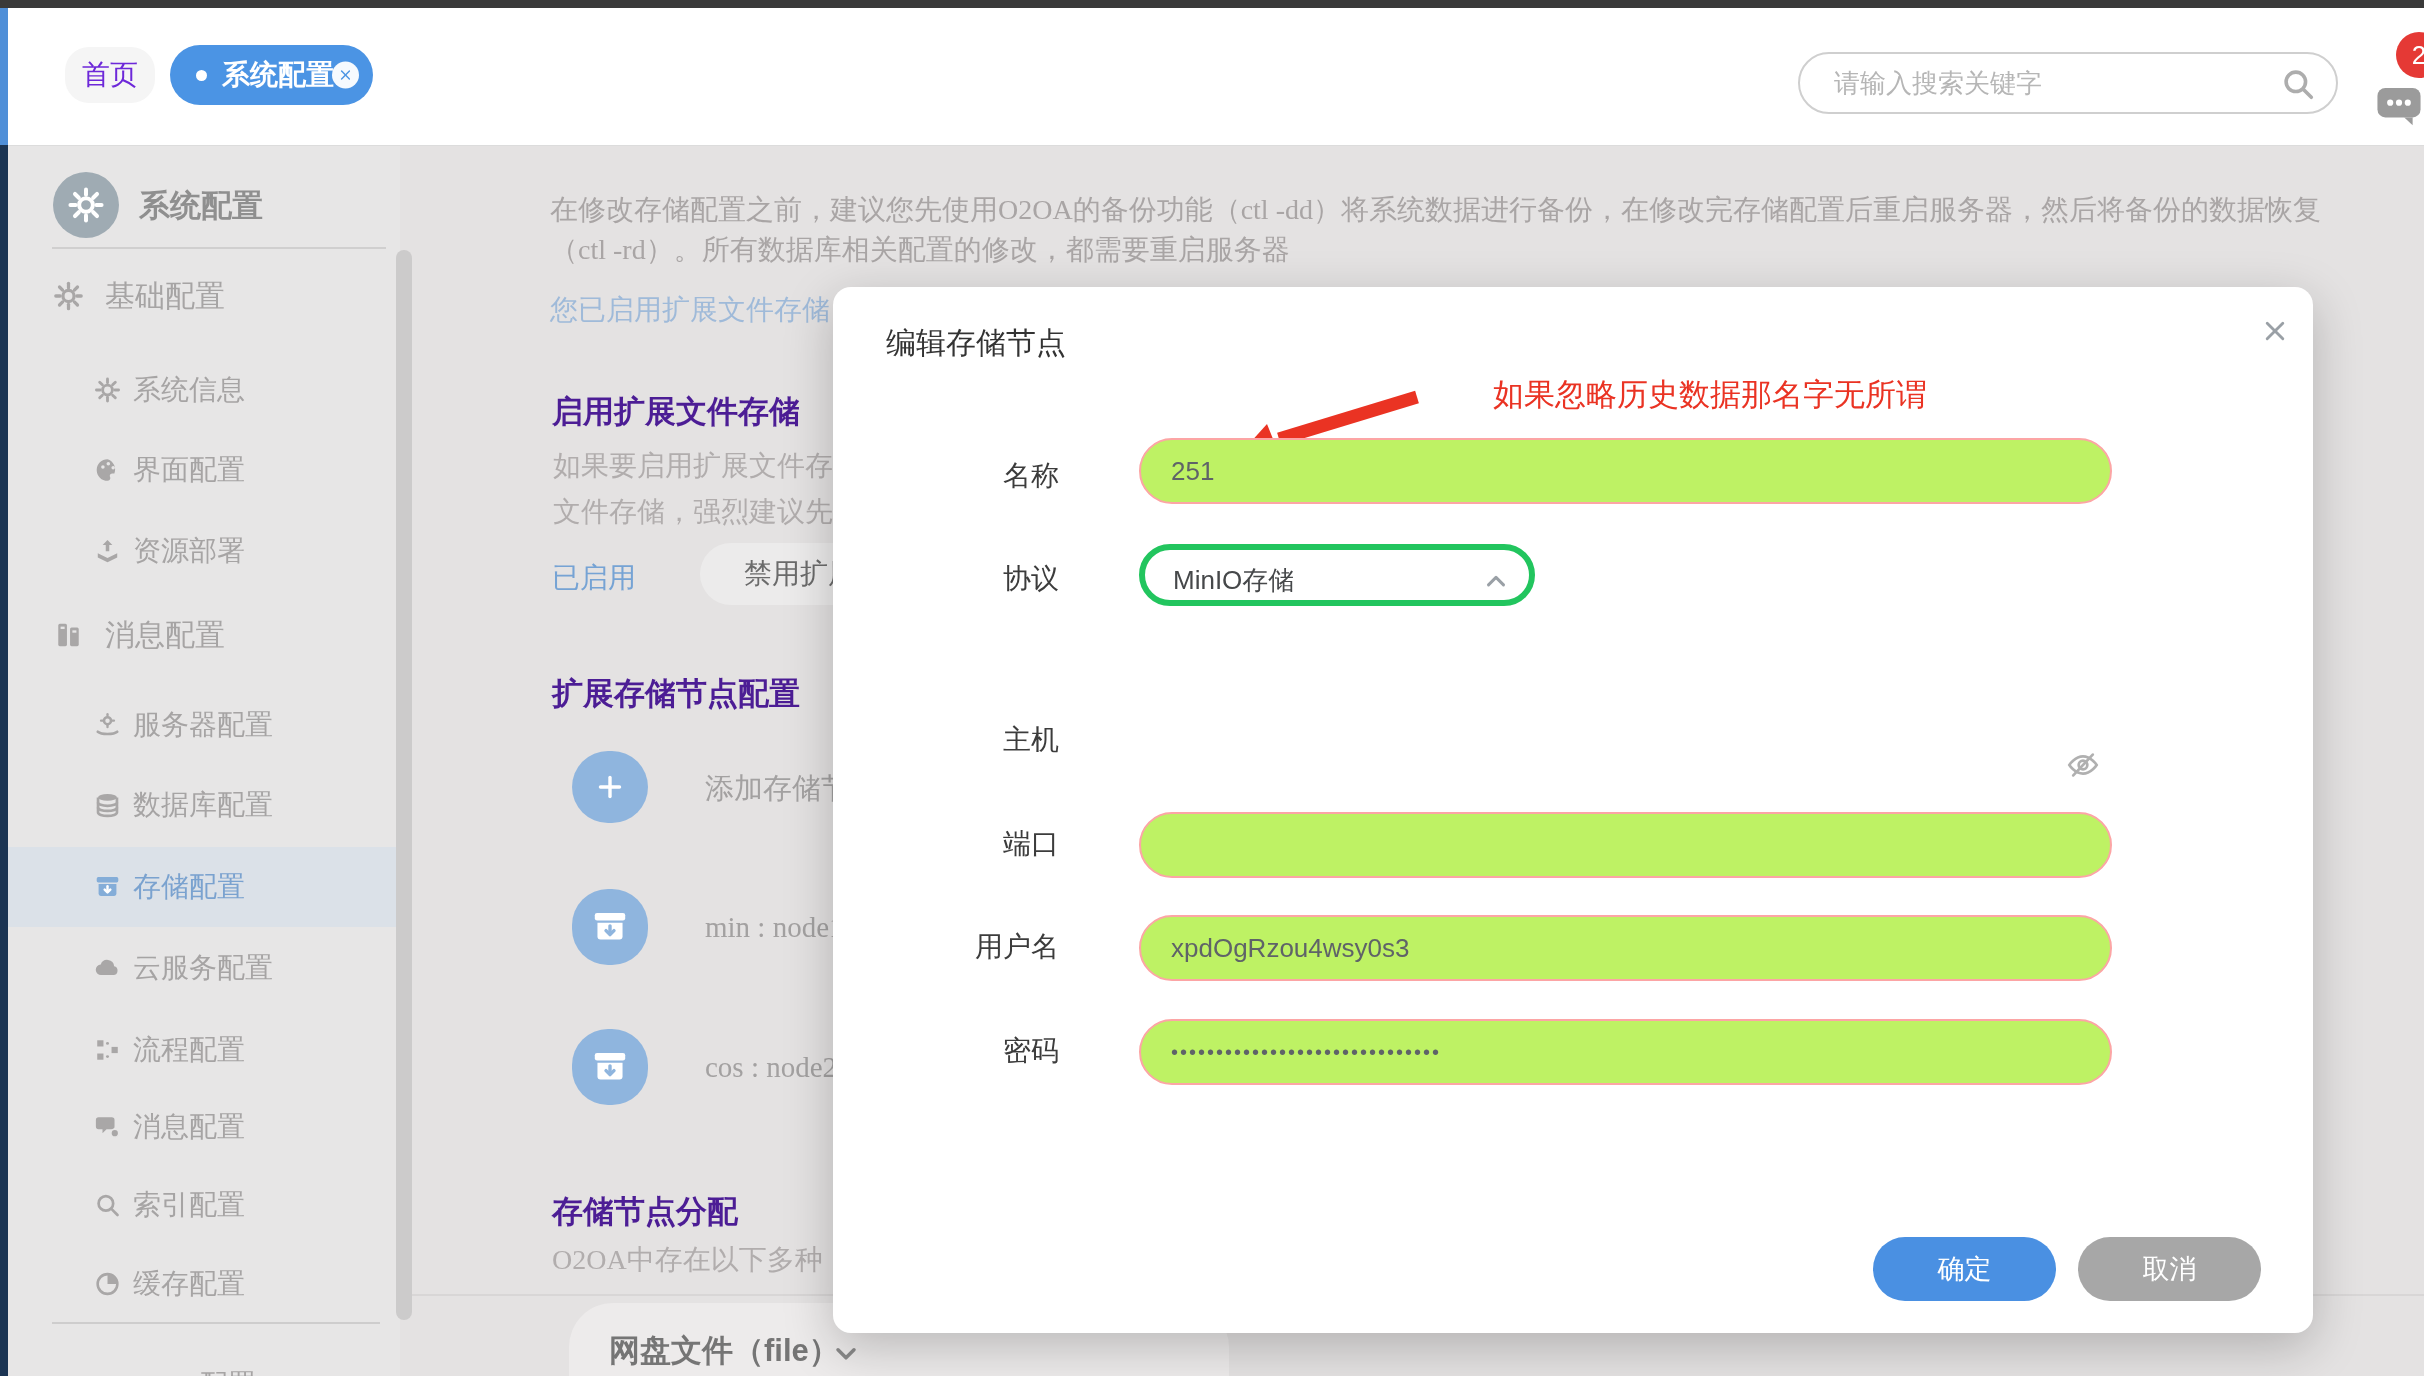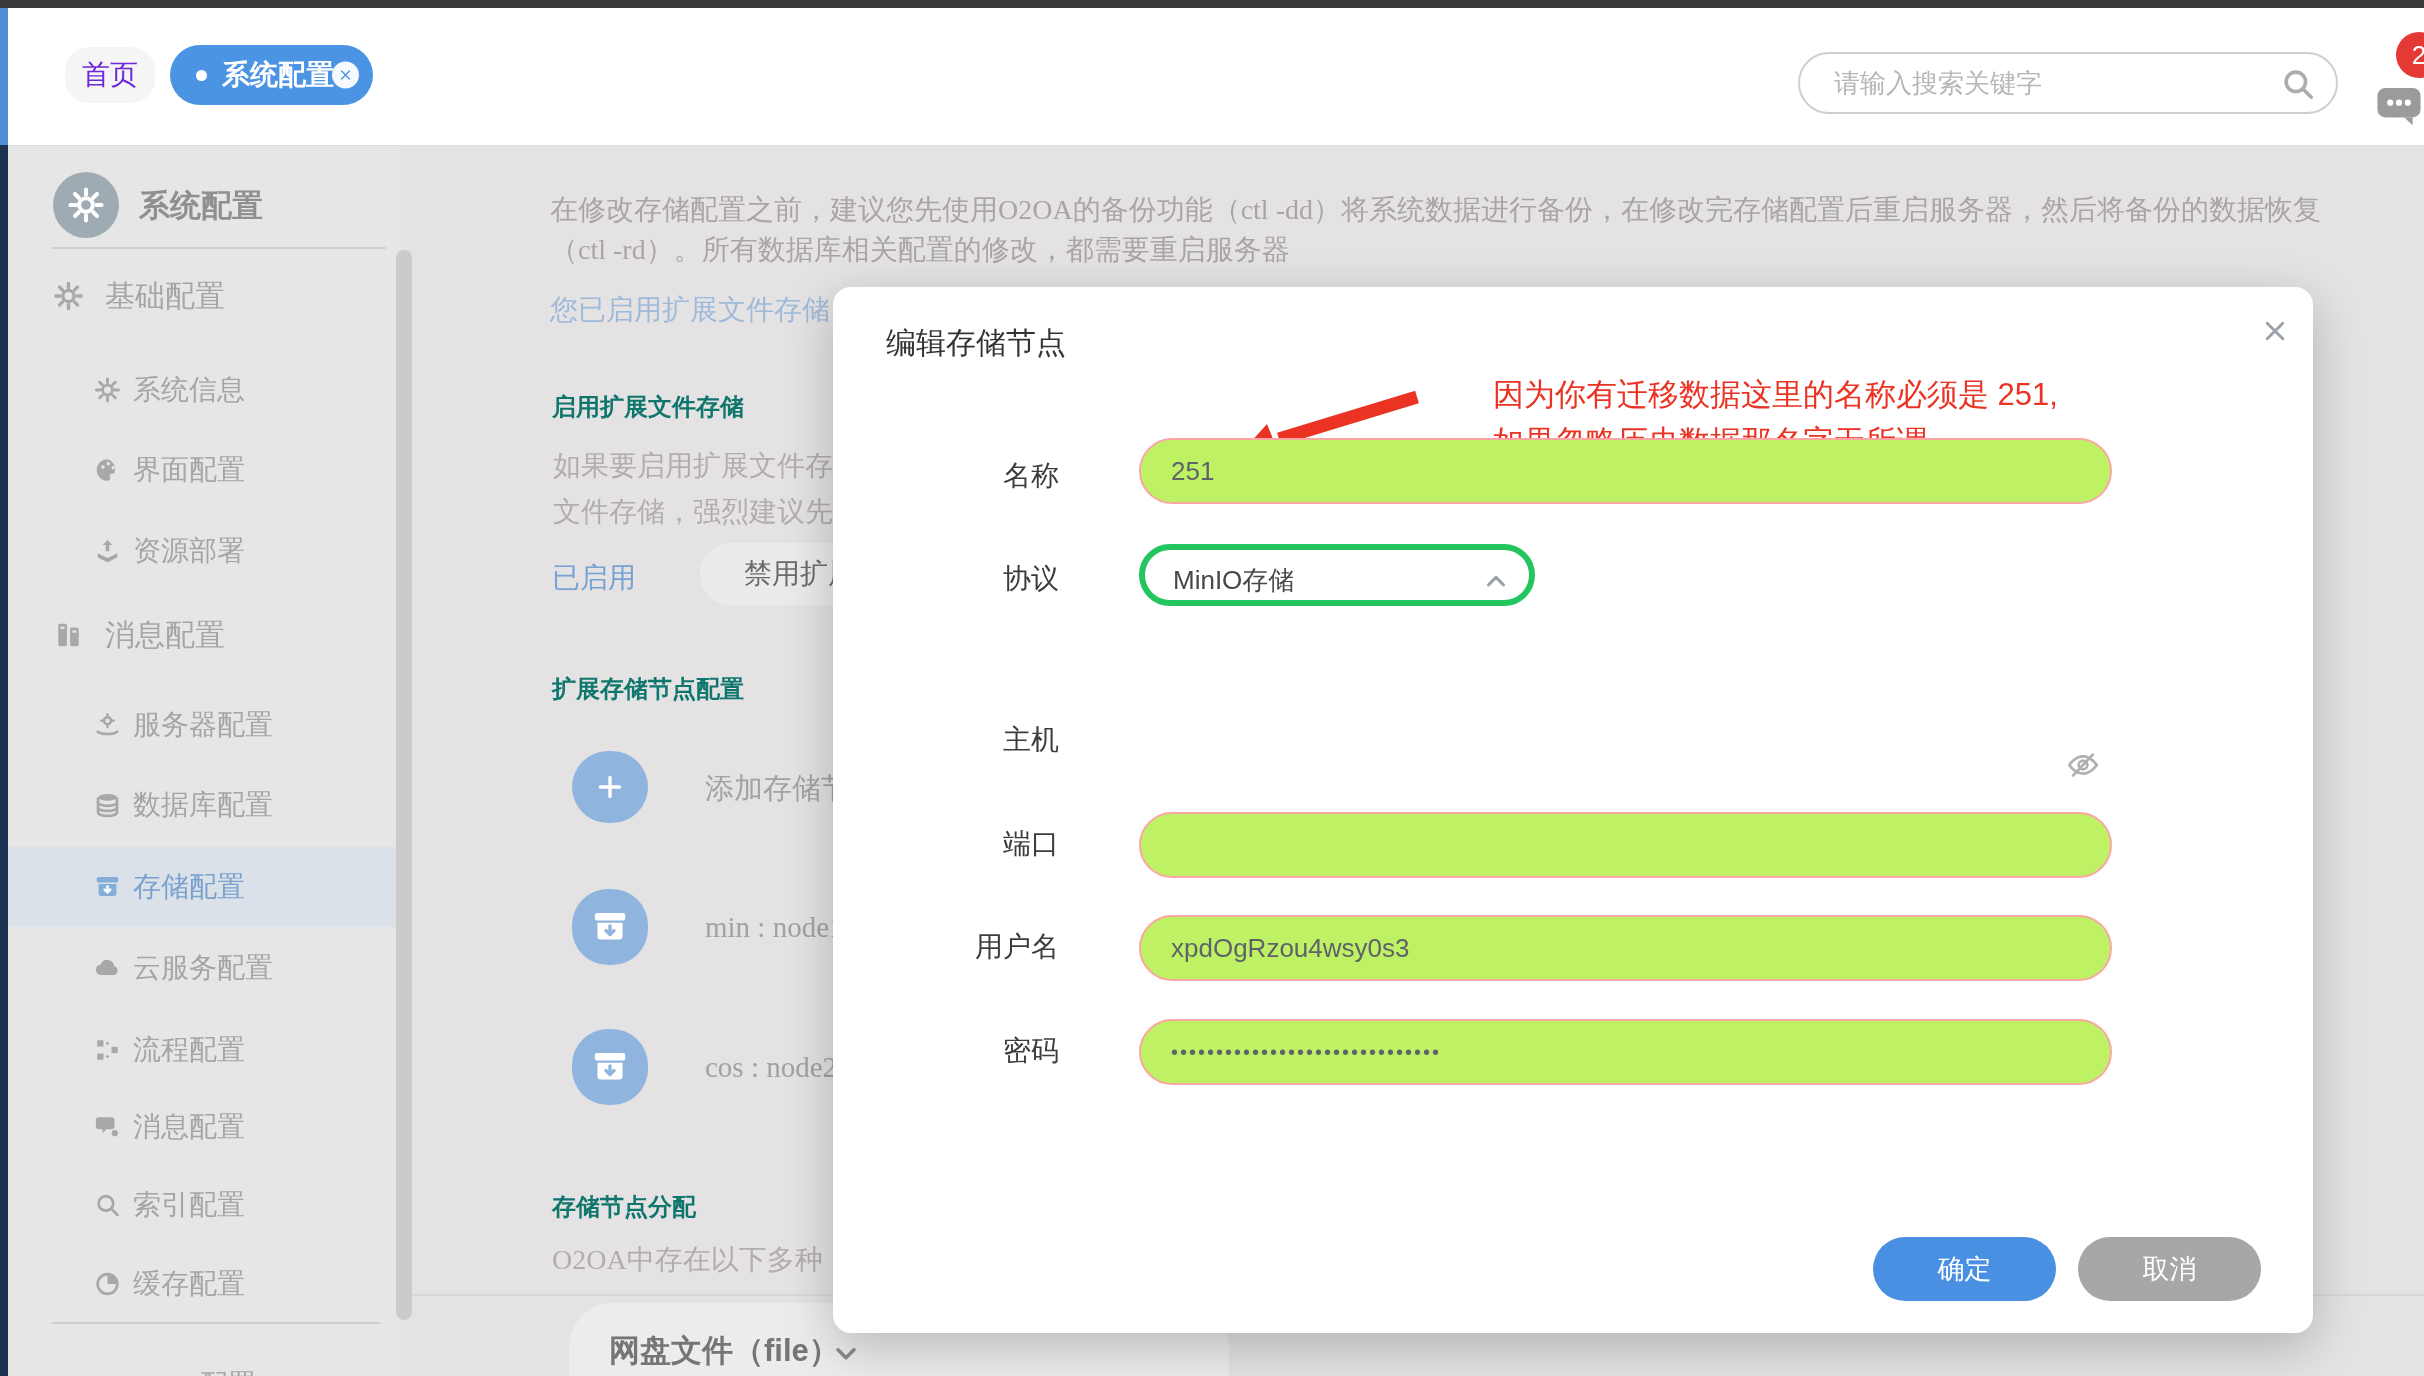--- a/index.html
+++ b/index.html
@@ -58,21 +58,21 @@
   .side-item.selected { background:#dbe1e8; }
   .side-item.selected .lbl { color:#7aa2cf; }
   .side-item.selected .ic { color:#84add8; }
   .side-scrollbar { position:absolute; left:396px; top:250px; width:16px; height:1070px; border-radius:8px; background:#cccbcb; z-index:6; }
 
   
   .content { position:absolute; left:400px; top:145px; right:0; bottom:0; background:#e4e2e2; z-index:1;
     font-family:"Liberation Serif","DejaVu Serif",serif; }
   .notice { position:absolute; left:150px; top:45px; width:1800px; font-size:28px; line-height:40px; color:#a9a5a5; }
   .link { position:absolute; left:150px; top:146px; font-size:28px; color:#9fbad9; cursor:pointer; }
-  .h-sec { position:absolute; font-size:24px; font-weight:bold; color:#0f766e; }
+  .h-sec { position:absolute; font-size:31px; font-weight:bold; color:#4c1d95; }
   .h1 { left:152px; top:246px; }
   .body-line { position:absolute; left:153px; font-size:28px; color:#b1adad; white-space:nowrap; }
   .bl1 { top:302px; } .bl2 { top:348px; }
   .enabled { position:absolute; left:152px; top:414px; font-size:28px; color:#76a3d4; cursor:pointer; }
   .disable-btn { position:absolute; left:300px; top:398px; width:360px; height:62px; border-radius:31px; background:#ecebeb;
     font-size:28px; color:#6b6b6b; line-height:62px; padding-left:44px; cursor:pointer; }
   .h2 { left:152px; top:528px; }
   .pill { position:absolute; width:76px; height:76px; border-radius:36px; background:#8fb5de; color:#ffffff;
     display:flex; align-items:center; justify-content:center; cursor:pointer; }
   .pill svg { width:36px; height:36px; }
@@ -418,21 +418,20 @@
           <svg viewBox="0 0 20 20" style="width: 100%; height: 100%; display: block;">
             <g stroke="currentColor" fill="none" stroke-linecap="round" stroke-linejoin="round" stroke-width="1.9">
               <line x1="4.8" y1="4.8" x2="15.2" y2="15.2"></line>
               <line x1="15.2" y1="4.8" x2="4.8" y2="15.2"></line>
             </g>
           </svg>
         </span>
       </div>
 
     <div class="annot">
-      <div>因为你有迁移数据这里的名称必须是 251,</div>
       <div>如果忽略历史数据那名字无所谓</div>
     </div>
     <svg class="arrow-svg" viewBox="0 0 220 90">
       <line x1="196" y1="10" x2="58" y2="52" stroke="#ea3323" stroke-width="13"></line>
       <polygon points="18,68 46,37 60,72" fill="#ea3323"></polygon>
     </svg>
 
     <div class="m-label" style="left:46px; top:170px;">名称</div>
     <input class="m-input" style="top: 151px;" value="251">
 

